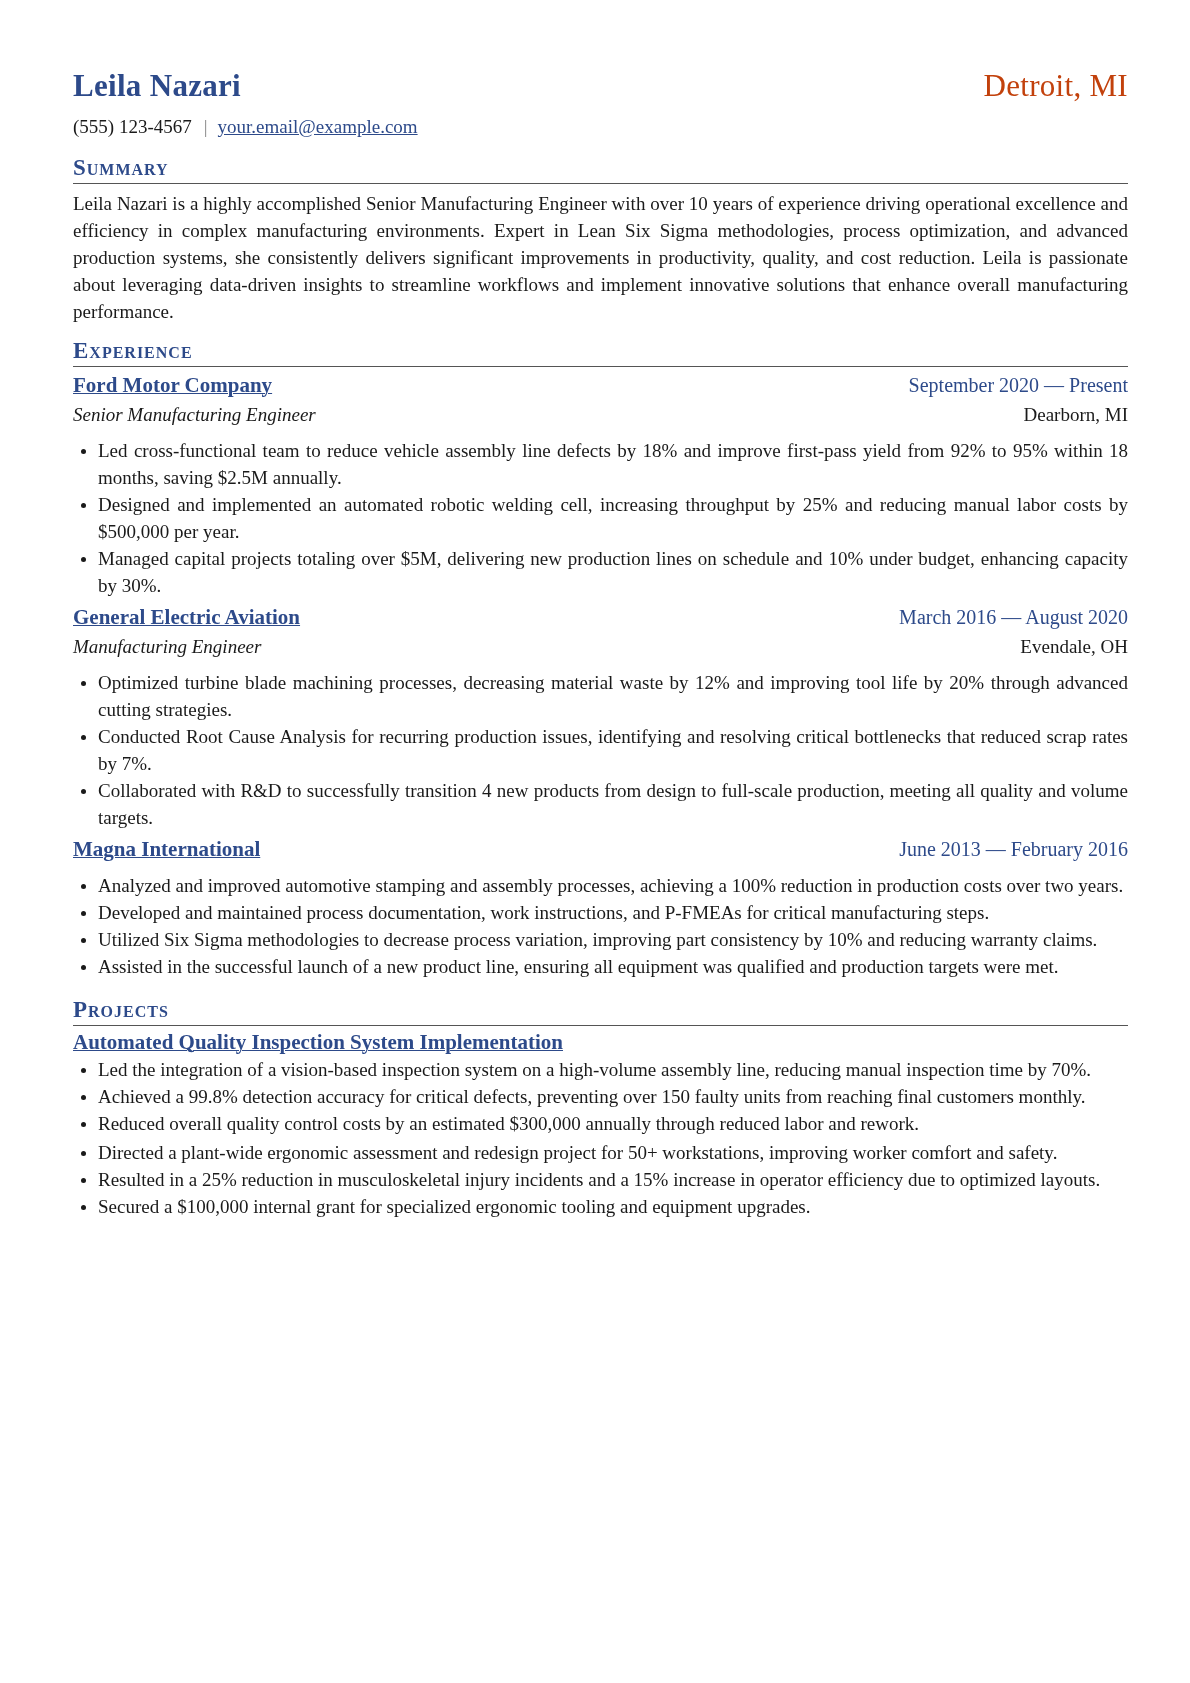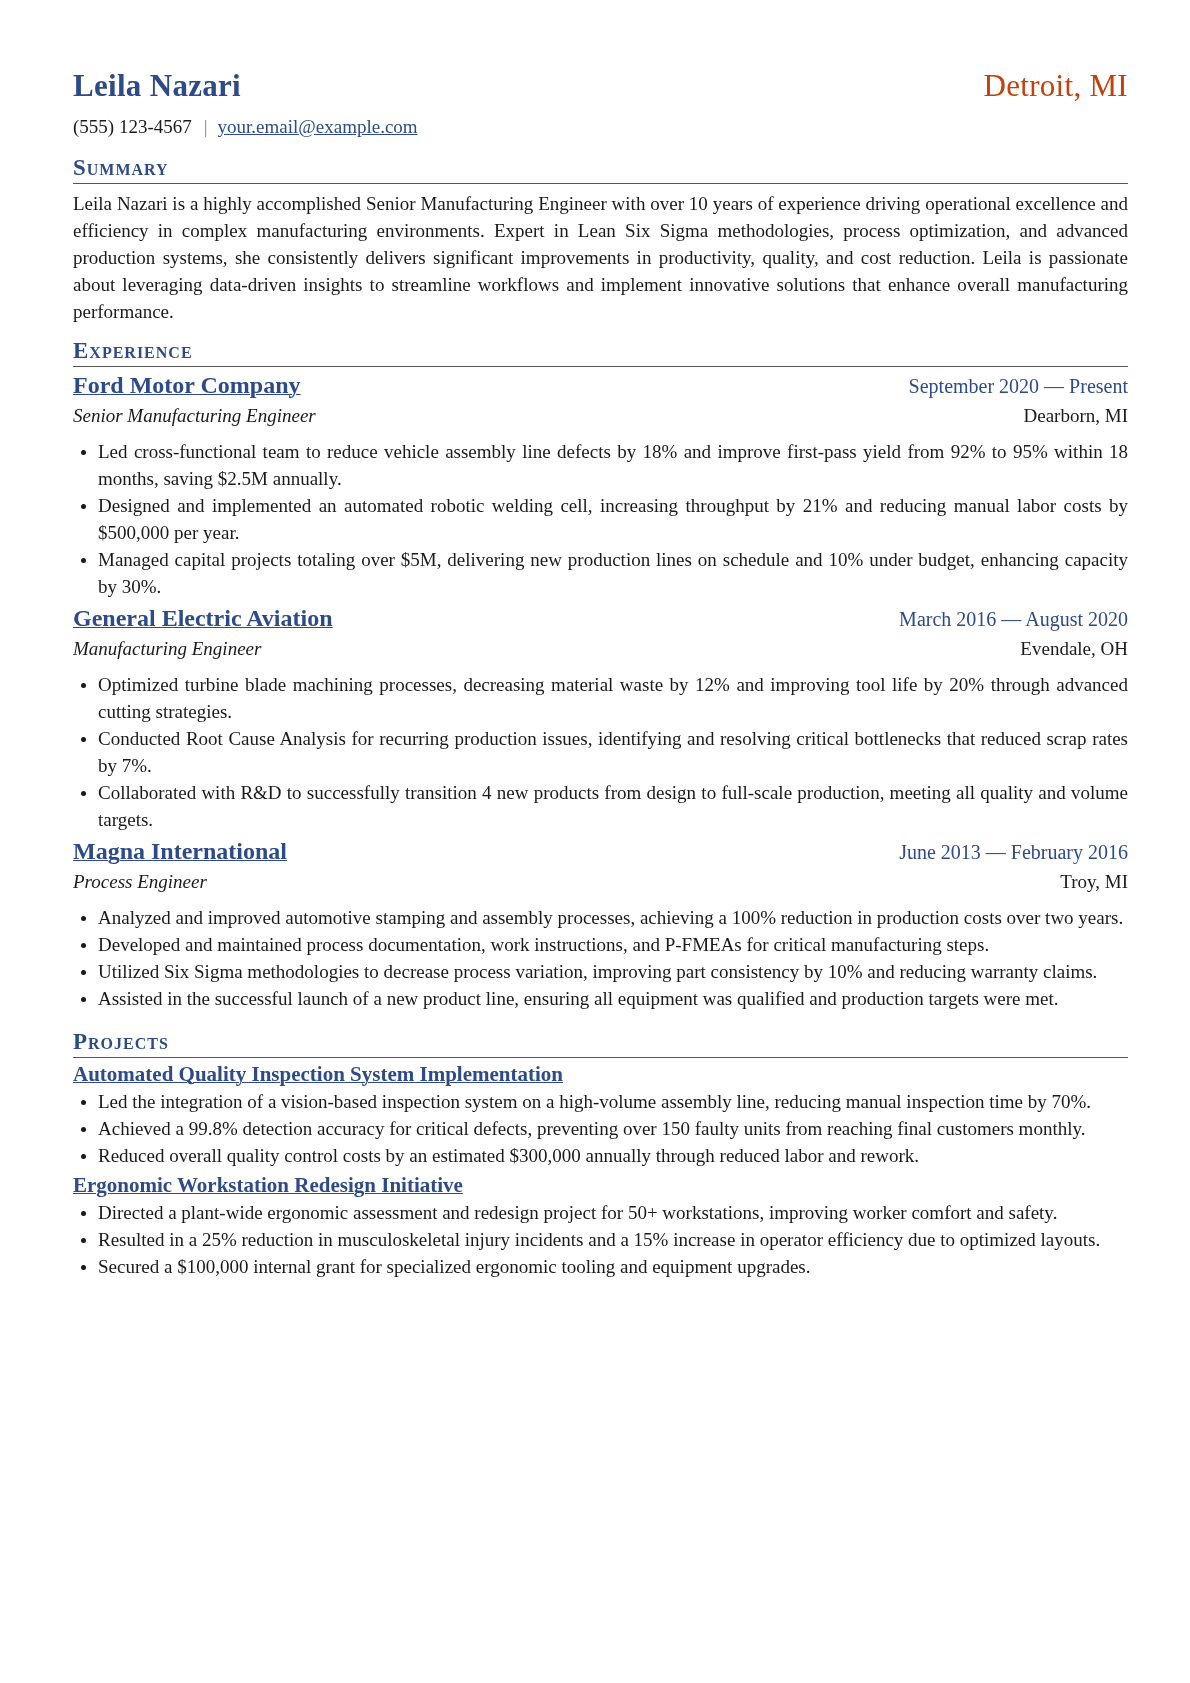--- a/index.html
+++ b/index.html
@@ -23,21 +23,21 @@
     border-bottom: 1.5px solid #555;
     line-height: 28px;
   }
   .summary-text {
     font-size: 19px; line-height: 27px; text-align: justify; margin-top: 6px;
     hyphens: auto;
   }
 
   .job { margin-top: 4px; }
   .job-line { display: flex; justify-content: space-between; align-items: baseline; font-size: 19px; line-height: 29px; }
-  .company { font-size: 24px; font-weight: bold; color: #2d4a8a; text-decoration: underline; text-decoration-thickness: 1px; }
+  .company { font-size: 21px; font-weight: bold; color: #2d4a8a; text-decoration: underline; text-decoration-thickness: 1px; }
   .dates { color: #2d4a8a; font-size: 20px; }
   .role { font-style: italic; }
   .bullets { list-style: none; margin: 8px 0 0 0; padding: 0; }
   .bullets li {
     position: relative; padding-left: 25px; font-size: 19px; line-height: 27px;
     text-align: justify;
   }
   .bullets li::before {
     content: ""; position: absolute; left: 8px; top: 12px; width: 5px; height: 5px;
     border-radius: 50%; background: #1a1a1a;
@@ -70,21 +70,21 @@
     <div class="job-line">
       <a href="#" class="company">Ford Motor Company</a>
       <span class="dates">September 2020 — Present</span>
     </div>
     <div class="job-line">
       <span class="role">Senior Manufacturing Engineer</span>
       <span>Dearborn, MI</span>
     </div>
     <ul class="bullets">
       <li>Led cross-functional team to reduce vehicle assembly line defects by 18% and improve first-pass yield from 92% to 95% within 18 months, saving $2.5M annually.</li>
-      <li>Designed and implemented an automated robotic welding cell, increasing throughput by 21% and reducing manual labor costs by $500,000 per year.</li>
+      <li>Designed and implemented an automated robotic welding cell, increasing throughput by 25% and reducing manual labor costs by $500,000 per year.</li>
       <li>Managed capital projects totaling over $5M, delivering new production lines on schedule and 10% under budget, enhancing capacity by 30%.</li>
     </ul>
   </div>
 
   <div class="job">
     <div class="job-line">
       <a href="#" class="company">General Electric Aviation</a>
       <span class="dates">March 2016 — August 2020</span>
     </div>
     <div class="job-line">
@@ -96,45 +96,40 @@
       <li>Conducted Root Cause Analysis for recurring production issues, identifying and resolving critical bottlenecks that reduced scrap rates by 7%.</li>
       <li>Collaborated with R&amp;D to successfully transition 4 new products from design to full-scale production, meeting all quality and volume targets.</li>
     </ul>
   </div>
 
   <div class="job">
     <div class="job-line">
       <a href="#" class="company">Magna International</a>
       <span class="dates">June 2013 — February 2016</span>
     </div>
-    <div class="job-line">
-      <span class="role">Process Engineer</span>
-      <span>Troy, MI</span>
-    </div>
     <ul class="bullets">
       <li>Analyzed and improved automotive stamping and assembly processes, achieving a 100% reduction in production costs over two years.</li>
       <li>Developed and maintained process documentation, work instructions, and P-FMEAs for critical manufacturing steps.</li>
       <li>Utilized Six Sigma methodologies to decrease process variation, improving part consistency by 10% and reducing warranty claims.</li>
       <li>Assisted in the successful launch of a new product line, ensuring all equipment was qualified and production targets were met.</li>
     </ul>
   </div>
 
   <div class="section-title" style="margin-top:16px;">Projects</div>
 
   <div class="project">
     <a href="#" class="project-title">Automated Quality Inspection System Implementation</a>
     <ul class="bullets">
       <li>Led the integration of a vision-based inspection system on a high-volume assembly line, reducing manual inspection time by 70%.</li>
       <li>Achieved a 99.8% detection accuracy for critical defects, preventing over 150 faulty units from reaching final customers monthly.</li>
       <li>Reduced overall quality control costs by an estimated $300,000 annually through reduced labor and rework.</li>
     </ul>
   </div>
 
   <div class="project">
-    <a href="#" class="project-title">Ergonomic Workstation Redesign Initiative</a>
     <ul class="bullets">
       <li>Directed a plant-wide ergonomic assessment and redesign project for 50+ workstations, improving worker comfort and safety.</li>
       <li>Resulted in a 25% reduction in musculoskeletal injury incidents and a 15% increase in operator efficiency due to optimized layouts.</li>
       <li>Secured a $100,000 internal grant for specialized ergonomic tooling and equipment upgrades.</li>
     </ul>
   </div>
 
 </div>
 
 </body></html>

